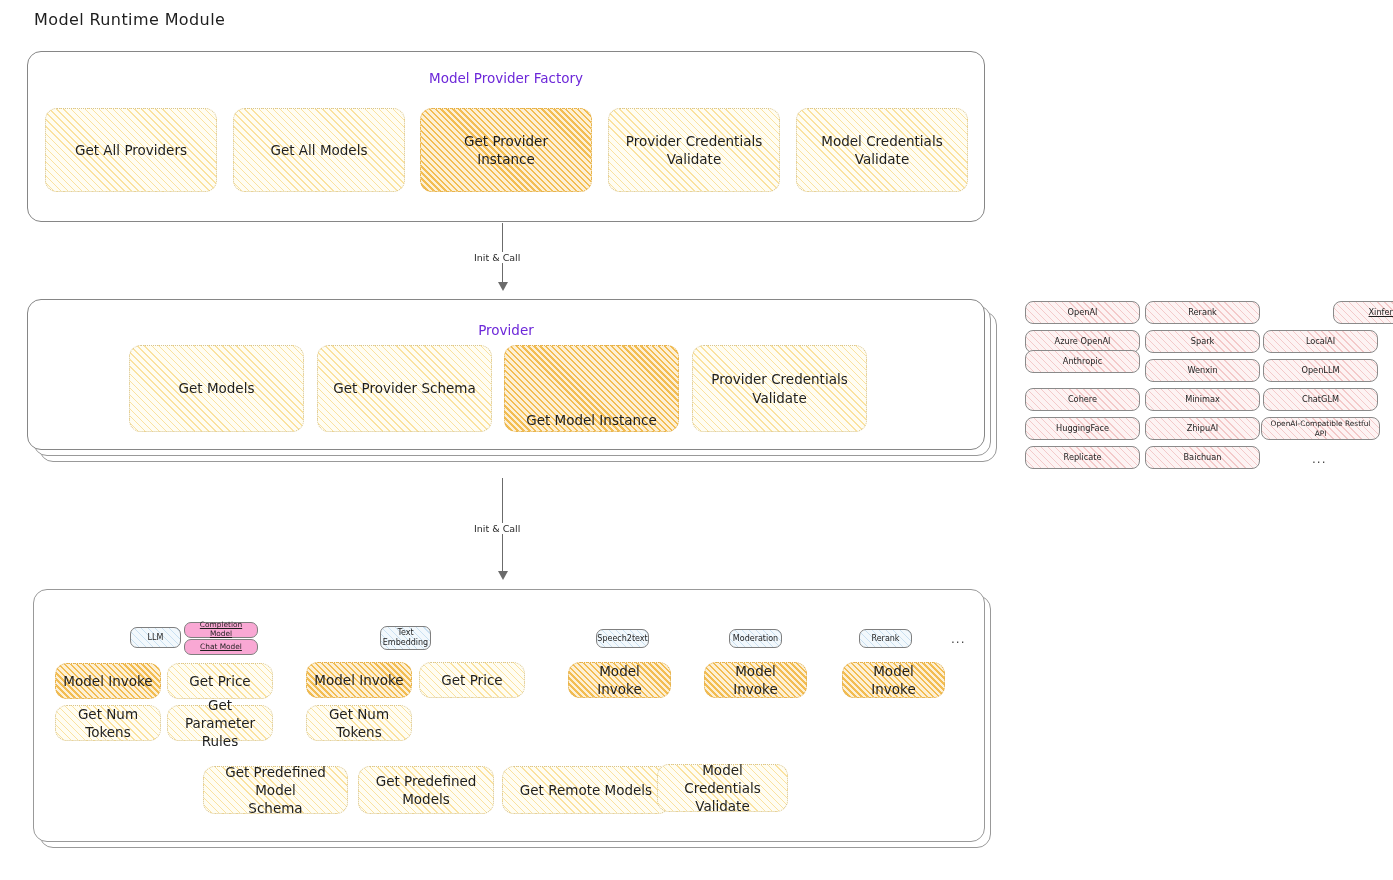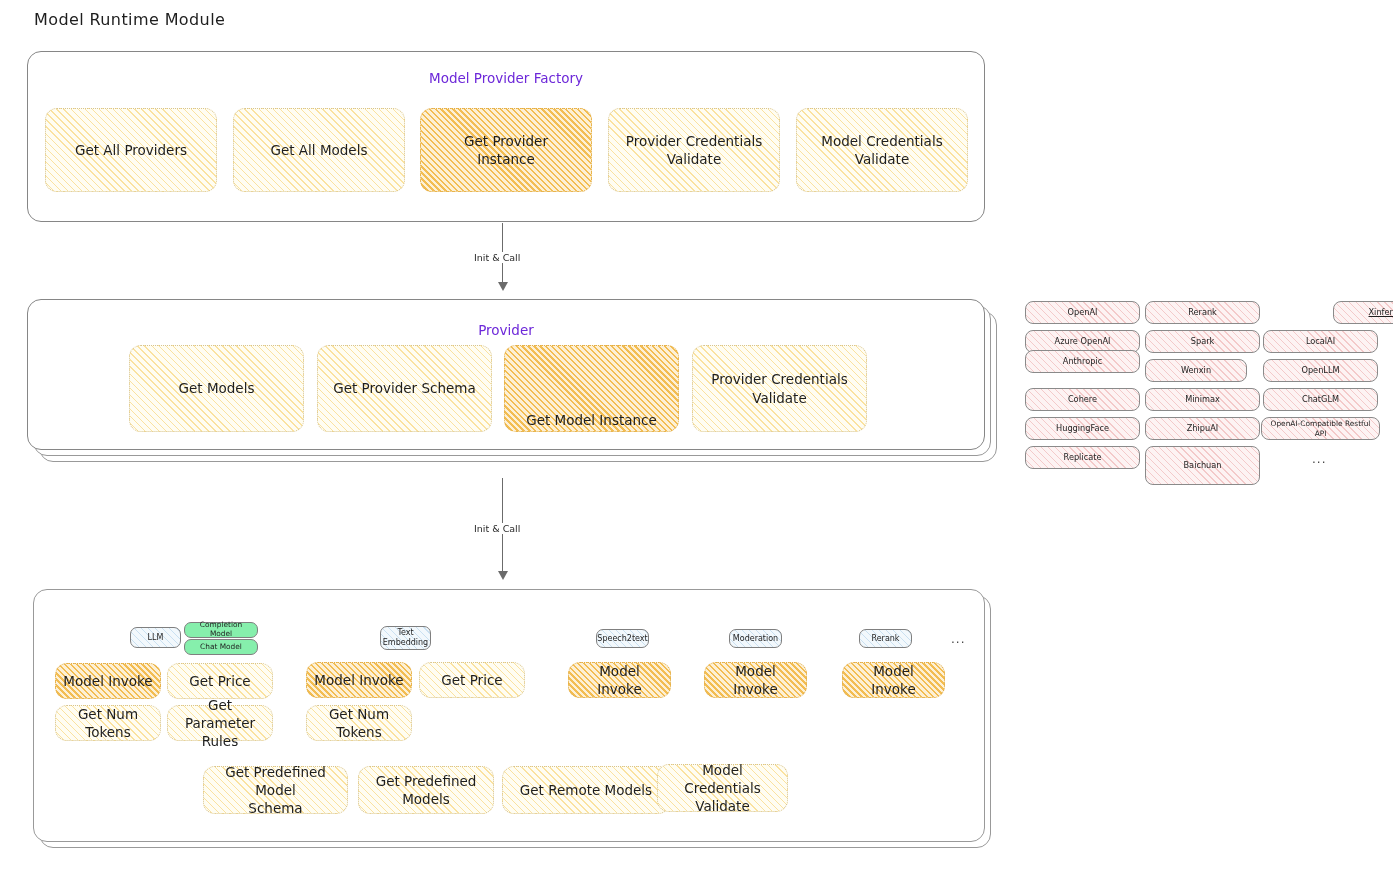--- a/index.html
+++ b/index.html
@@ -52,21 +52,21 @@
     background-image:repeating-linear-gradient(45deg,
        rgba(226,125,125,.35) 0px, rgba(226,125,125,.35) 1px,
        rgba(255,255,255,0) 1px, rgba(255,255,255,0) 5px);
   }
   .hatch-blue{
     background-color:#f2f8fc;
     background-image:repeating-linear-gradient(45deg,
        rgba(110,170,215,.30) 0px, rgba(110,170,215,.30) 1px,
        rgba(255,255,255,0) 1px, rgba(255,255,255,0) 5px);
   }
-  .plain-white{background:#86efac;}
+  .plain-white{background:#f9a8d4;text-decoration:underline;}
 
   
   .box{
     position:absolute;box-sizing:border-box;
     border:1.4px dotted #d8c48d;
     border-radius:12px;
     display:flex;align-items:center;justify-content:center;
     text-align:center;line-height:1.35;
     font-size:13.5px;color:#1e1e1e;padding:2px 6px;
   }
@@ -177,30 +177,30 @@
     <div class="pill hatch-pink" style="left:1025px;top:446px;width:115px;height:23px;">
       <span>Replicate</span>
       </div>
 
     <div class="pill hatch-pink" style="left:1145px;top:301px;width:115px;height:23px;">
       <span>Rerank</span>
       </div>
     <div class="pill hatch-pink" style="left:1145px;top:330px;width:115px;height:23px;">
       <span>Spark</span>
       </div>
-    <div class="pill hatch-pink" style="left:1145px;top:359px;width:102px;height:23px;">
+    <div class="pill hatch-pink" style="left:1145px;top:359px;width:115px;height:23px;">
       <span>Wenxin</span>
       </div>
     <div class="pill hatch-pink" style="left:1145px;top:388px;width:115px;height:23px;">
       <span>Minimax</span>
       </div>
     <div class="pill hatch-pink" style="left:1145px;top:417px;width:115px;height:23px;">
       <span>ZhipuAI</span>
       </div>
-    <div class="pill hatch-pink" style="left:1145px;top:446px;width:115px;height:39px;">
+    <div class="pill hatch-pink" style="left:1145px;top:446px;width:115px;height:23px;">
       <span>Baichuan</span>
       </div>
 
     <div class="pill hatch-pink" style="left:1333px;top:301px;width:115px;height:23px;text-decoration:underline;">
       <span>Xinference</span>
       </div>
     <div class="pill hatch-pink" style="left:1263px;top:330px;width:115px;height:23px;">
       <span>LocalAI</span>
       </div>
     <div class="pill hatch-pink" style="left:1263px;top:359px;width:115px;height:23px;">

